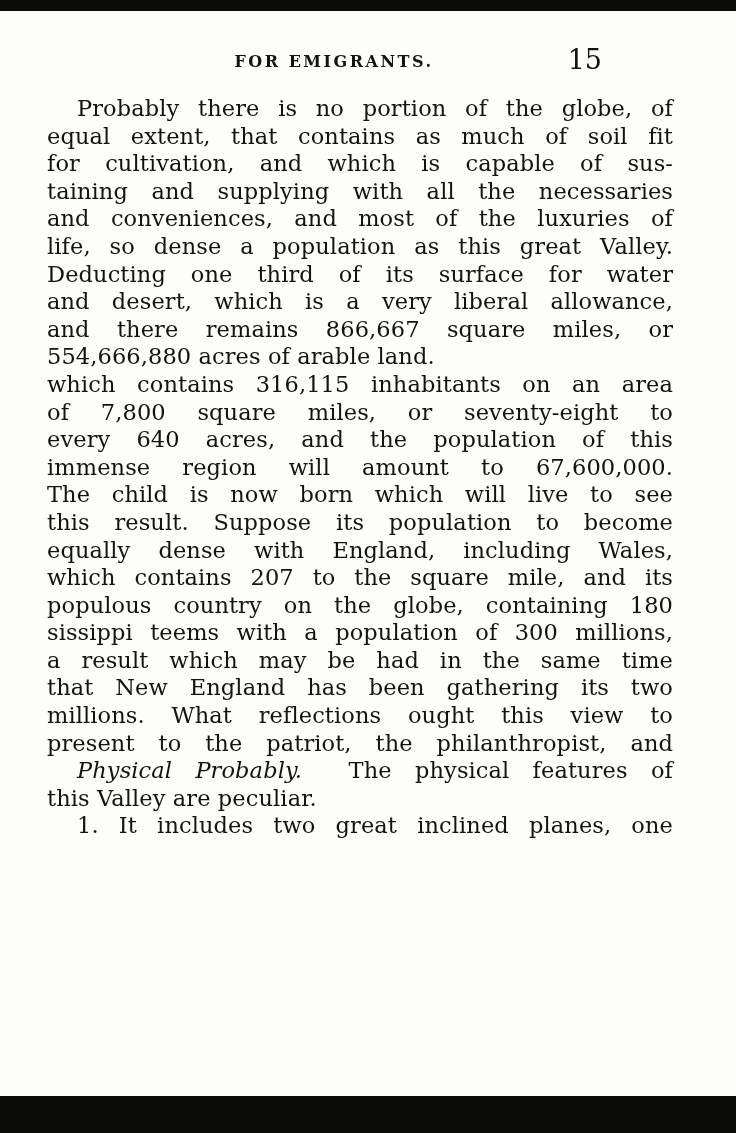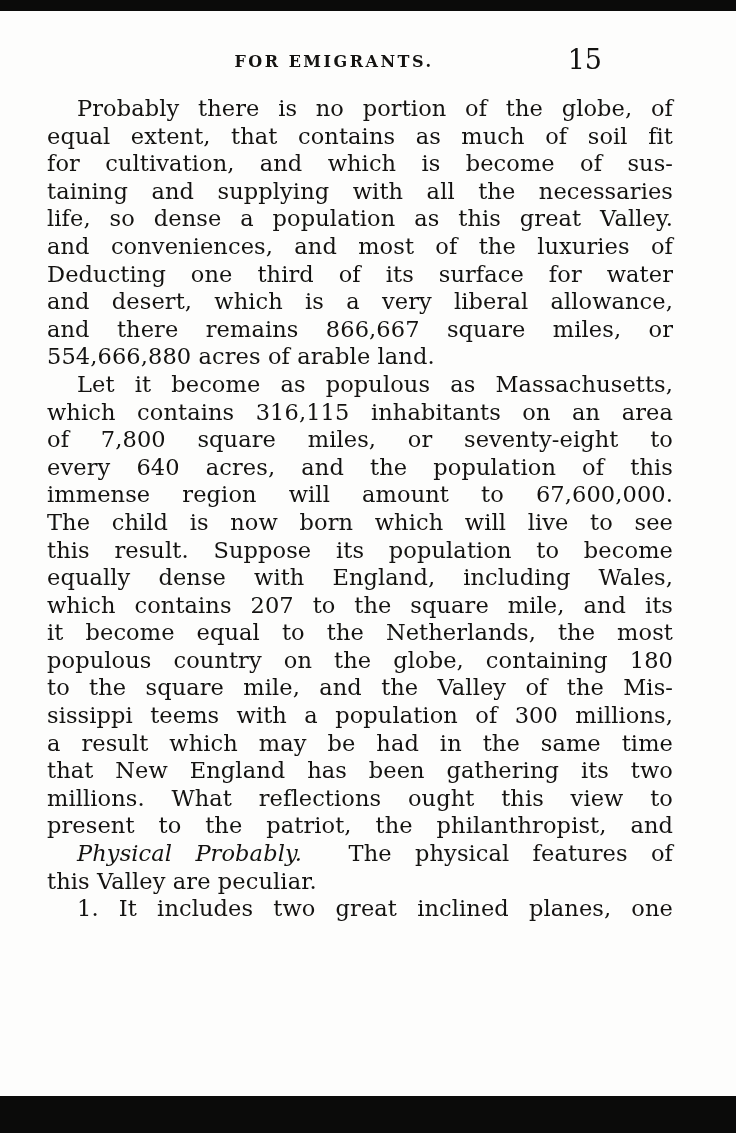--- a/index.html
+++ b/index.html
@@ -67,40 +67,37 @@
   <div class="edge-top"></div>
 
   <div class="header">
     <div class="running-title">FOR EMIGRANTS.</div>
     <div class="page-number">15</div>
   </div>
 
   <div class="body-text" id="page-body">
       <div class="line indent">Probably there is no portion of the globe, of</div>
       <div class="line">equal extent, that contains as much of soil fit</div>
-      <div class="line">for cultivation, and which is become of sus-</div>
+      <div class="line">for cultivation, and which is capable of sus-</div>
       <div class="line">taining and supplying with all the necessaries</div>
+      <div class="line">and conveniences, and most of the luxuries of</div>
       <div class="line">life, so dense a population as this great Valley.</div>
-      <div class="line">and conveniences, and most of the luxuries of</div>
       <div class="line">Deducting one third of its surface for water</div>
       <div class="line">and desert, which is a very liberal allowance,</div>
       <div class="line">and there remains 866,667 square miles, or</div>
       <div class="line last">554,666,880 acres of arable land.</div>
-      <div class="line indent">Let it become as populous as Massachusetts,</div>
       <div class="line">which contains 316,115 inhabitants on an area</div>
       <div class="line">of 7,800 square miles, or seventy-eight to</div>
       <div class="line">every 640 acres, and the population of this</div>
       <div class="line">immense region will amount to 67,600,000.</div>
       <div class="line">The child is now born which will live to see</div>
       <div class="line">this result.  Suppose its population to become</div>
       <div class="line">equally dense with England, including Wales,</div>
       <div class="line">which contains 207 to the square mile, and its</div>
-      <div class="line">it become equal to the Netherlands, the most</div>
       <div class="line">populous country on the globe, containing 180</div>
-      <div class="line">to the square mile, and the Valley of the Mis-</div>
       <div class="line">sissippi teems with a population of 300 millions,</div>
       <div class="line">a result which may be had in the same time</div>
       <div class="line">that New England has been gathering its two</div>
       <div class="line">millions.  What reflections ought this view to</div>
       <div class="line">present to the patriot, the philanthropist, and</div>
       <div class="line indent"><span class="italic">Physical Probably.</span>&nbsp; The physical features of</div>
       <div class="line last">this Valley are peculiar.</div>
       <div class="line indent">1. It includes two great inclined planes, one</div>
     </div>
 

